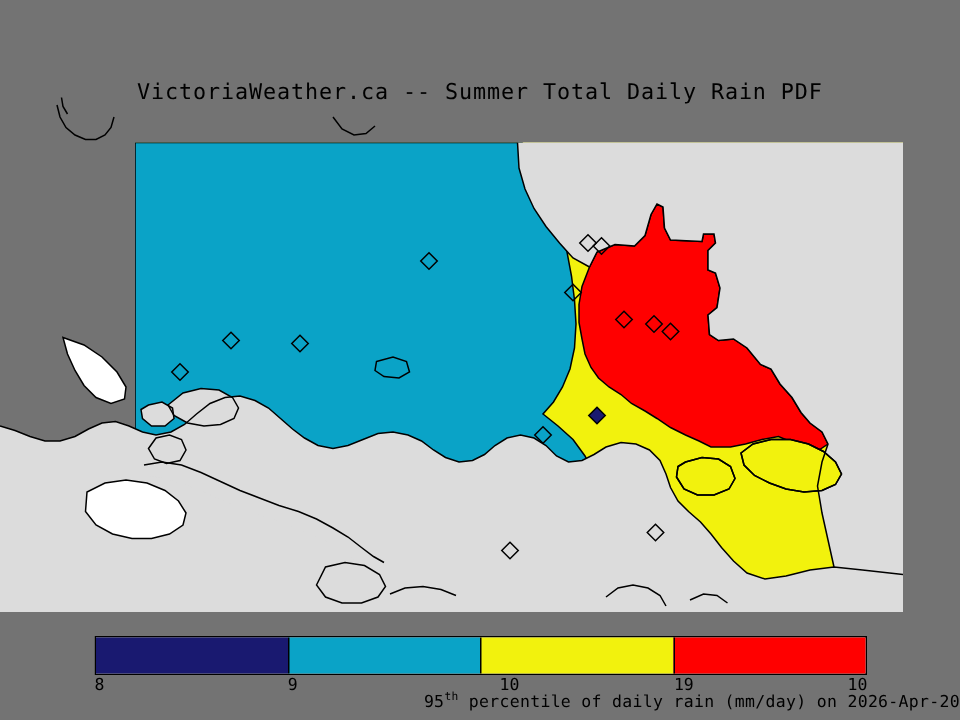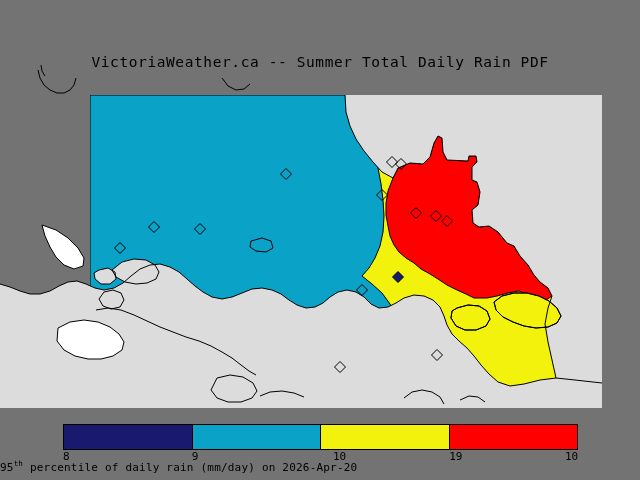--- a/index.html
+++ b/index.html
@@ -92,21 +92,21 @@
     font-size: 11px;
     color: #000000;
     white-space: nowrap;
   }
 
   #cb-caption {
     position: absolute;
     left: 0;
     top: 461px;
     width: 640px;
-    text-align: left;
+    text-align: right;
     font-family: "DejaVu Sans Mono", "Liberation Mono", monospace;
     font-size: 11px;
     letter-spacing: 0.2px;
     color: #000000;
     white-space: nowrap;
   }
   #cb-caption sup {
     font-size: 7.5px;
     vertical-align: super;
     line-height: 0;

